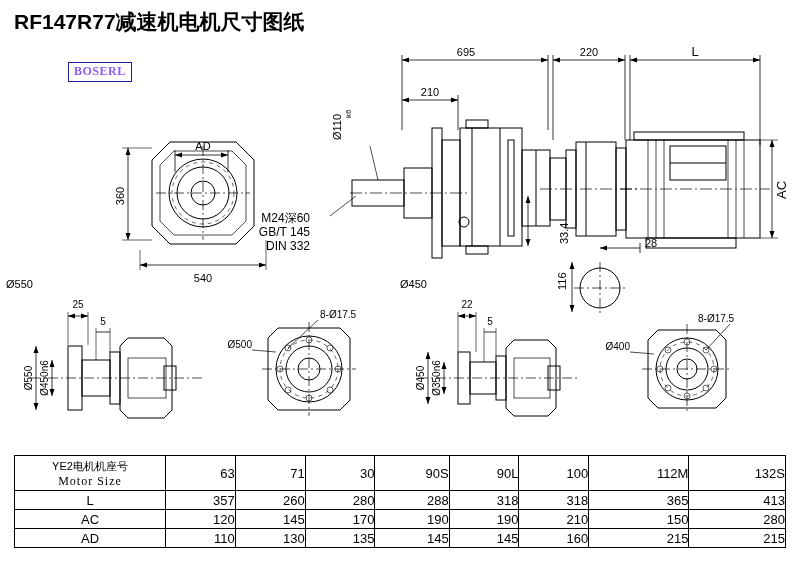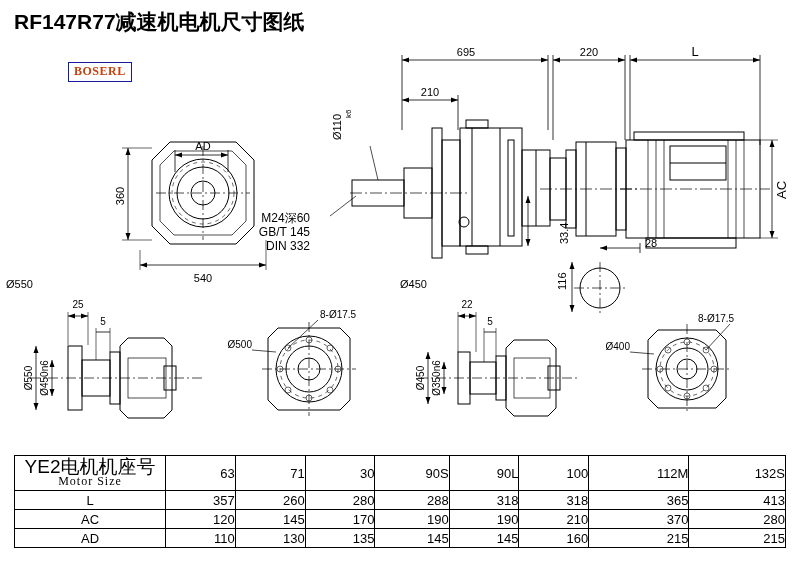--- a/index.html
+++ b/index.html
@@ -15,21 +15,21 @@
 
   .title{
     position:absolute;left:14px;top:8px;
     font-size:21px;font-weight:bold;
     letter-spacing:0px;
     font-family:"Liberation Sans","DejaVu Sans",sans-serif;
   }
   .logo{
     position:absolute;left:68px;top:62px;
     border:1px solid #1a1aa0;
-    color:#c2410c;
+    color:#8b5cf6;
     font-size:12px;font-weight:bold;
     padding:1px 5px 2px 5px;
     letter-spacing:.5px;
     font-family:"Liberation Serif",serif;
   }
 
   svg{position:absolute;left:0;top:0;}
 
   
   .spec-table{
@@ -42,21 +42,21 @@
     border:1px solid #000;
     text-align:right;
     height:18px;
     padding:0;
   }
   .spec-table td.rowhead{
     width:150px;
     text-align:center;
   }
   .spec-table tr.head td{height:34px;}
-  .rowhead .cn{display:block;font-size:19px;line-height:15px;}
+  .rowhead .cn{display:block;font-size:11px;line-height:15px;}
   .rowhead .en{display:block;font-size:12px;line-height:14px;letter-spacing:1px;font-family:Liberation Serif, serif;}
 </style>
 </head>
 <body>
 
 <div id="stage">
 
   <div class="title">RF147R77减速机电机尺寸图纸</div>
   <div class="logo">BOSERL</div>
 
@@ -371,21 +371,21 @@
         <td>413</td>
       </tr>
       <tr>
         <td class="rowhead">AC</td>
         <td>120</td>
         <td>145</td>
         <td>170</td>
         <td>190</td>
         <td>190</td>
         <td>210</td>
-        <td>370</td>
+        <td>150</td>
         <td>280</td>
       </tr>
       <tr>
         <td class="rowhead">AD</td>
         <td>110</td>
         <td>130</td>
         <td>135</td>
         <td>145</td>
         <td>145</td>
         <td>160</td>

